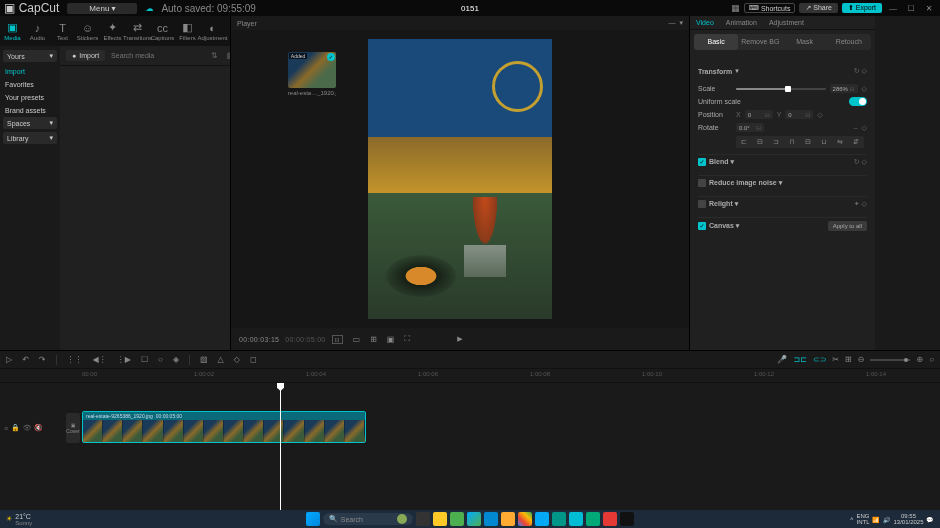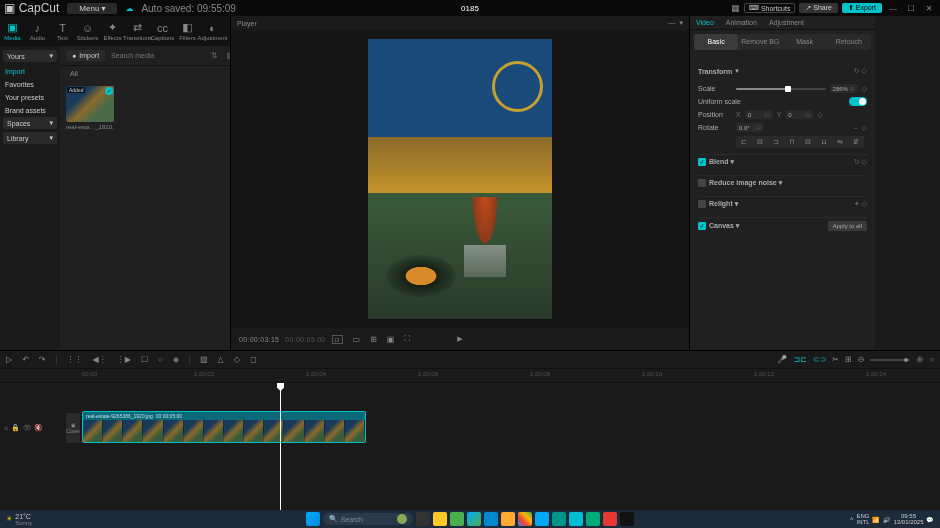--- a/index.html
+++ b/index.html
@@ -1,37 +1,37 @@
 <!DOCTYPE html>
 <html><head>
 <meta charset="utf-8">
 <style>
 *{box-sizing:border-box;margin:0;padding:0;font-family:"Segoe UI",Arial,sans-serif;user-select:none}
 body{background:#1a1a1a;width:940px;height:528px;overflow:hidden;color:#ccc;font-size:9px}
 .titlebar{height:16px;background:#0a0a0a;display:flex;align-items:center;padding:0 4px;gap:8px}
 .titlebar .logo{font-size:12px;color:#ccc;font-weight:500}
-.titlebar .menu-btn{background:#2a2a2a;padding:1px 12px;border-radius:2px;font-size:8px;display:flex;align-items:center;gap:2px}
+.titlebar .menu-btn{background:#2a2a2a;padding:1px 22px;border-radius:2px;font-size:8px;display:flex;align-items:center;gap:2px}
 .titlebar .saved{color:#888;font-size:10px}
 .titlebar .project{position:absolute;left:50%;transform:translateX(-50%);font-size:8px;color:#fff}
 .titlebar .right{margin-left:auto;display:flex;align-items:center;gap:4px}
 .titlebar .shortcut{border:1px solid #444;padding:0 4px;font-size:7px;border-radius:2px;display:flex;align-items:center;gap:2px}
 .titlebar .share{background:#333;padding:1px 6px;font-size:7px;border-radius:2px}
 .titlebar .export{background:#00c4cc;color:#000;padding:1px 6px;font-size:7px;border-radius:2px;font-weight:500}
 .win-btn{width:14px;text-align:center;font-size:8px;color:#888}
 .main{display:flex;height:334px}
 .tool-tabs{display:flex;flex-wrap:wrap;padding:2px 0}
 .tool-tab{width:30px;height:26px;display:flex;flex-direction:column;align-items:center;justify-content:center;gap:1px;color:#888}
 .tool-tab.active{color:#00c4cc}
 .tool-tab .ic{font-size:11px}
 .tool-tab .lb{font-size:6px}
 .left-sub{width:60px;background:#1a1a1a;padding:4px 3px}
 .sub-btn{background:#2a2a2a;padding:2px 4px;font-size:7px;border-radius:2px;margin-bottom:3px;display:flex;justify-content:space-between;align-items:center}
 .sub-item{font-size:7px;padding:3px 2px;color:#ccc}
 .sub-item.active{color:#00c4cc}
-.media-area{flex:1;background:#202020;display:flex;flex-direction:column;min-width:0}
+.media-area{flex:1;background:#202020;display:flex;flex-direction:row;min-width:0}
 .media-head{height:20px;display:flex;align-items:center;padding:0 6px;gap:6px;border-bottom:1px solid #111}
 .import-btn{background:#2a2a2a;padding:2px 6px;font-size:7px;border-radius:2px;color:#ccc;display:flex;align-items:center;gap:3px}
 .search-in{background:transparent;border:none;color:#666;font-size:7px;flex:1;outline:none}
 .view-ic{color:#666;font-size:8px;margin-left:3px}
 .media-body{flex:1;padding:6px;display:flex;gap:4px}
 .media-tab{font-size:7px;color:#888;padding:2px 4px}
 .thumb{width:48px;position:relative}
 .thumb .img{width:48px;height:36px;background:linear-gradient(135deg,#1a3a5a 30%,#8a6a2a 50%,#4a6a4a 70%);border-radius:2px;position:relative}
 .thumb .badge{position:absolute;top:1px;left:1px;background:#000a;font-size:5px;padding:0 2px;border-radius:1px}
 .thumb .chk{position:absolute;top:1px;right:1px;width:8px;height:8px;background:#00c4cc;border-radius:50%;font-size:5px;text-align:center;line-height:8px;color:#000}
@@ -100,21 +100,21 @@
 .taskbar .tray{margin-left:auto;display:flex;align-items:center;gap:3px;font-size:6px;color:#ccc}
 </style>
 </head>
 <body>
 
 <div class="titlebar">
   <span class="logo">▣ <span>CapCut</span></span>
   <span class="menu-btn"><span>Menu</span> ▾</span>
   <span style="color:#00c4cc;font-size:8px">☁</span>
   <span class="saved">Auto saved: 09:55:09</span>
-  <span class="project">0185</span>
+  <span class="project">0151</span>
   <div class="right">
     <span style="color:#888">▦</span>
     <span class="shortcut">⌨ <span>Shortcuts</span></span>
     <span class="share">↗ <span>Share</span></span>
     <span class="export">⬆ <span>Export</span></span>
     <span class="win-btn">—</span>
     <span class="win-btn">☐</span>
     <span class="win-btn">✕</span>
   </div>
 </div>

